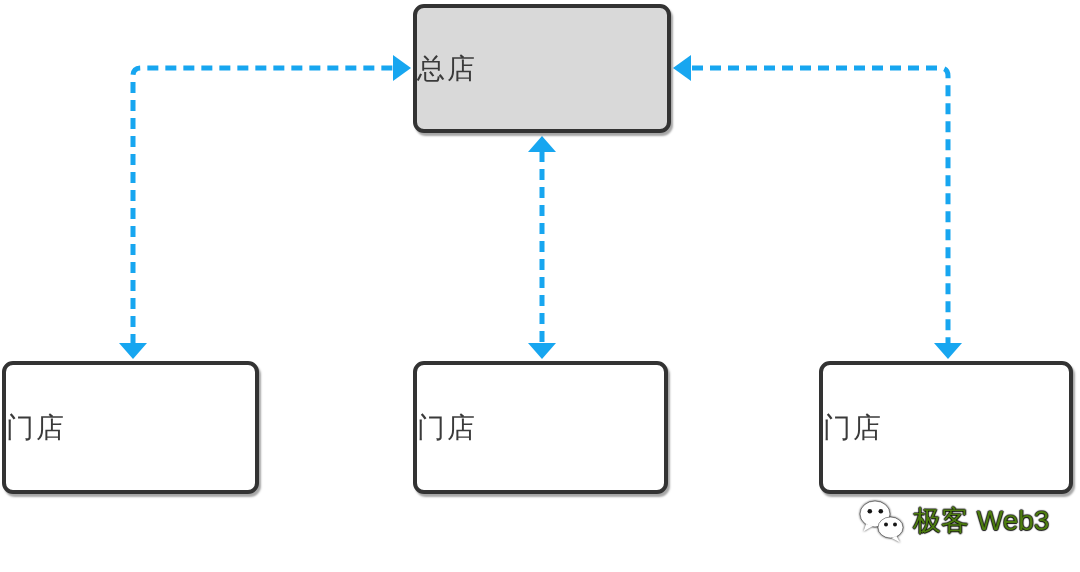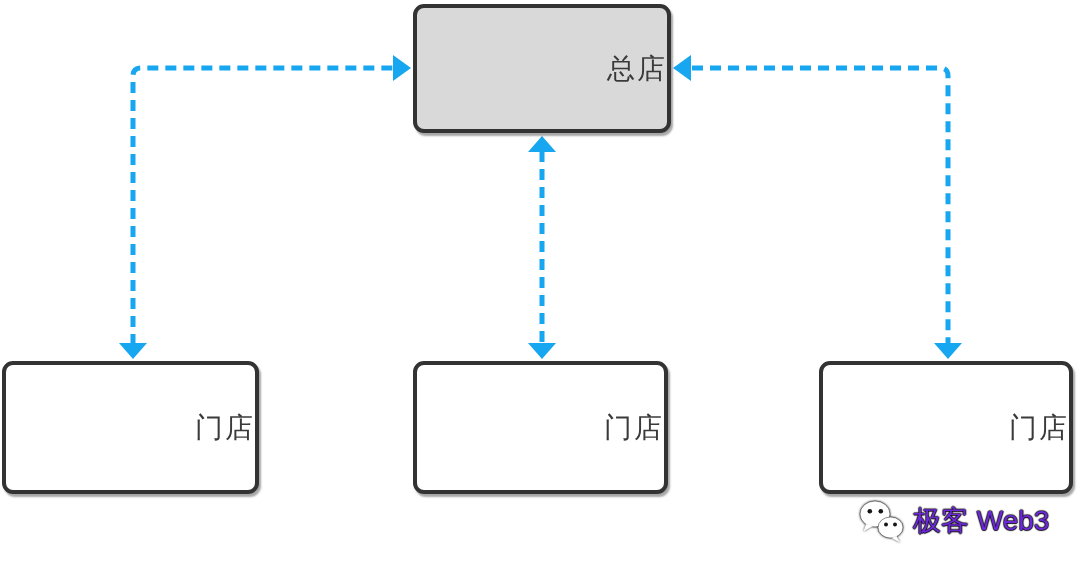--- a/index.html
+++ b/index.html
@@ -11,21 +11,21 @@
     font-family: "Liberation Sans", "DejaVu Sans", sans-serif;
     overflow: hidden;
   }
   .node {
     position: absolute;
     box-sizing: border-box;
     border: 4px solid #333333;
     border-radius: 11px;
     display: flex;
     align-items: center;
-    justify-content: flex-end;
+    justify-content: flex-start;
     font-size: 28px;
     color: #3a3a3a;
     letter-spacing: 2px;
     box-shadow: 2px 3px 2px rgba(0,0,0,0.35);
     background: #ffffff;
   }
   .node--head   { left: 413px; top: 4px;   width: 258px; height: 129px; background: #d9d9d9; }
   .node--store1 { left: 2px;   top: 361px; width: 257px; height: 133px; }
   .node--store2 { left: 413px; top: 361px; width: 255px; height: 133px; }
   .node--store3 { left: 819px; top: 361px; width: 254px; height: 133px; }
@@ -44,21 +44,21 @@
   .watermark {
     position: absolute;
     left: 858px; top: 496px;
     height: 50px;
     display: flex;
     align-items: center;
     gap: 8px;
   }
   .watermark-text {
     font-size: 28px;
-    color: #6d28d9;
+    color: #4d7c0f;
     white-space: nowrap;
     text-shadow:
       0 1px 1px rgba(0,0,0,0.9),
       0 -1px 1px rgba(0,0,0,0.6),
       1px 0 1px rgba(0,0,0,0.75),
       -1px 0 1px rgba(0,0,0,0.75);
   }
   .wechat-svg { filter: drop-shadow(0 0 1px rgba(0,0,0,0.8)); }
 </style>
 </head>

